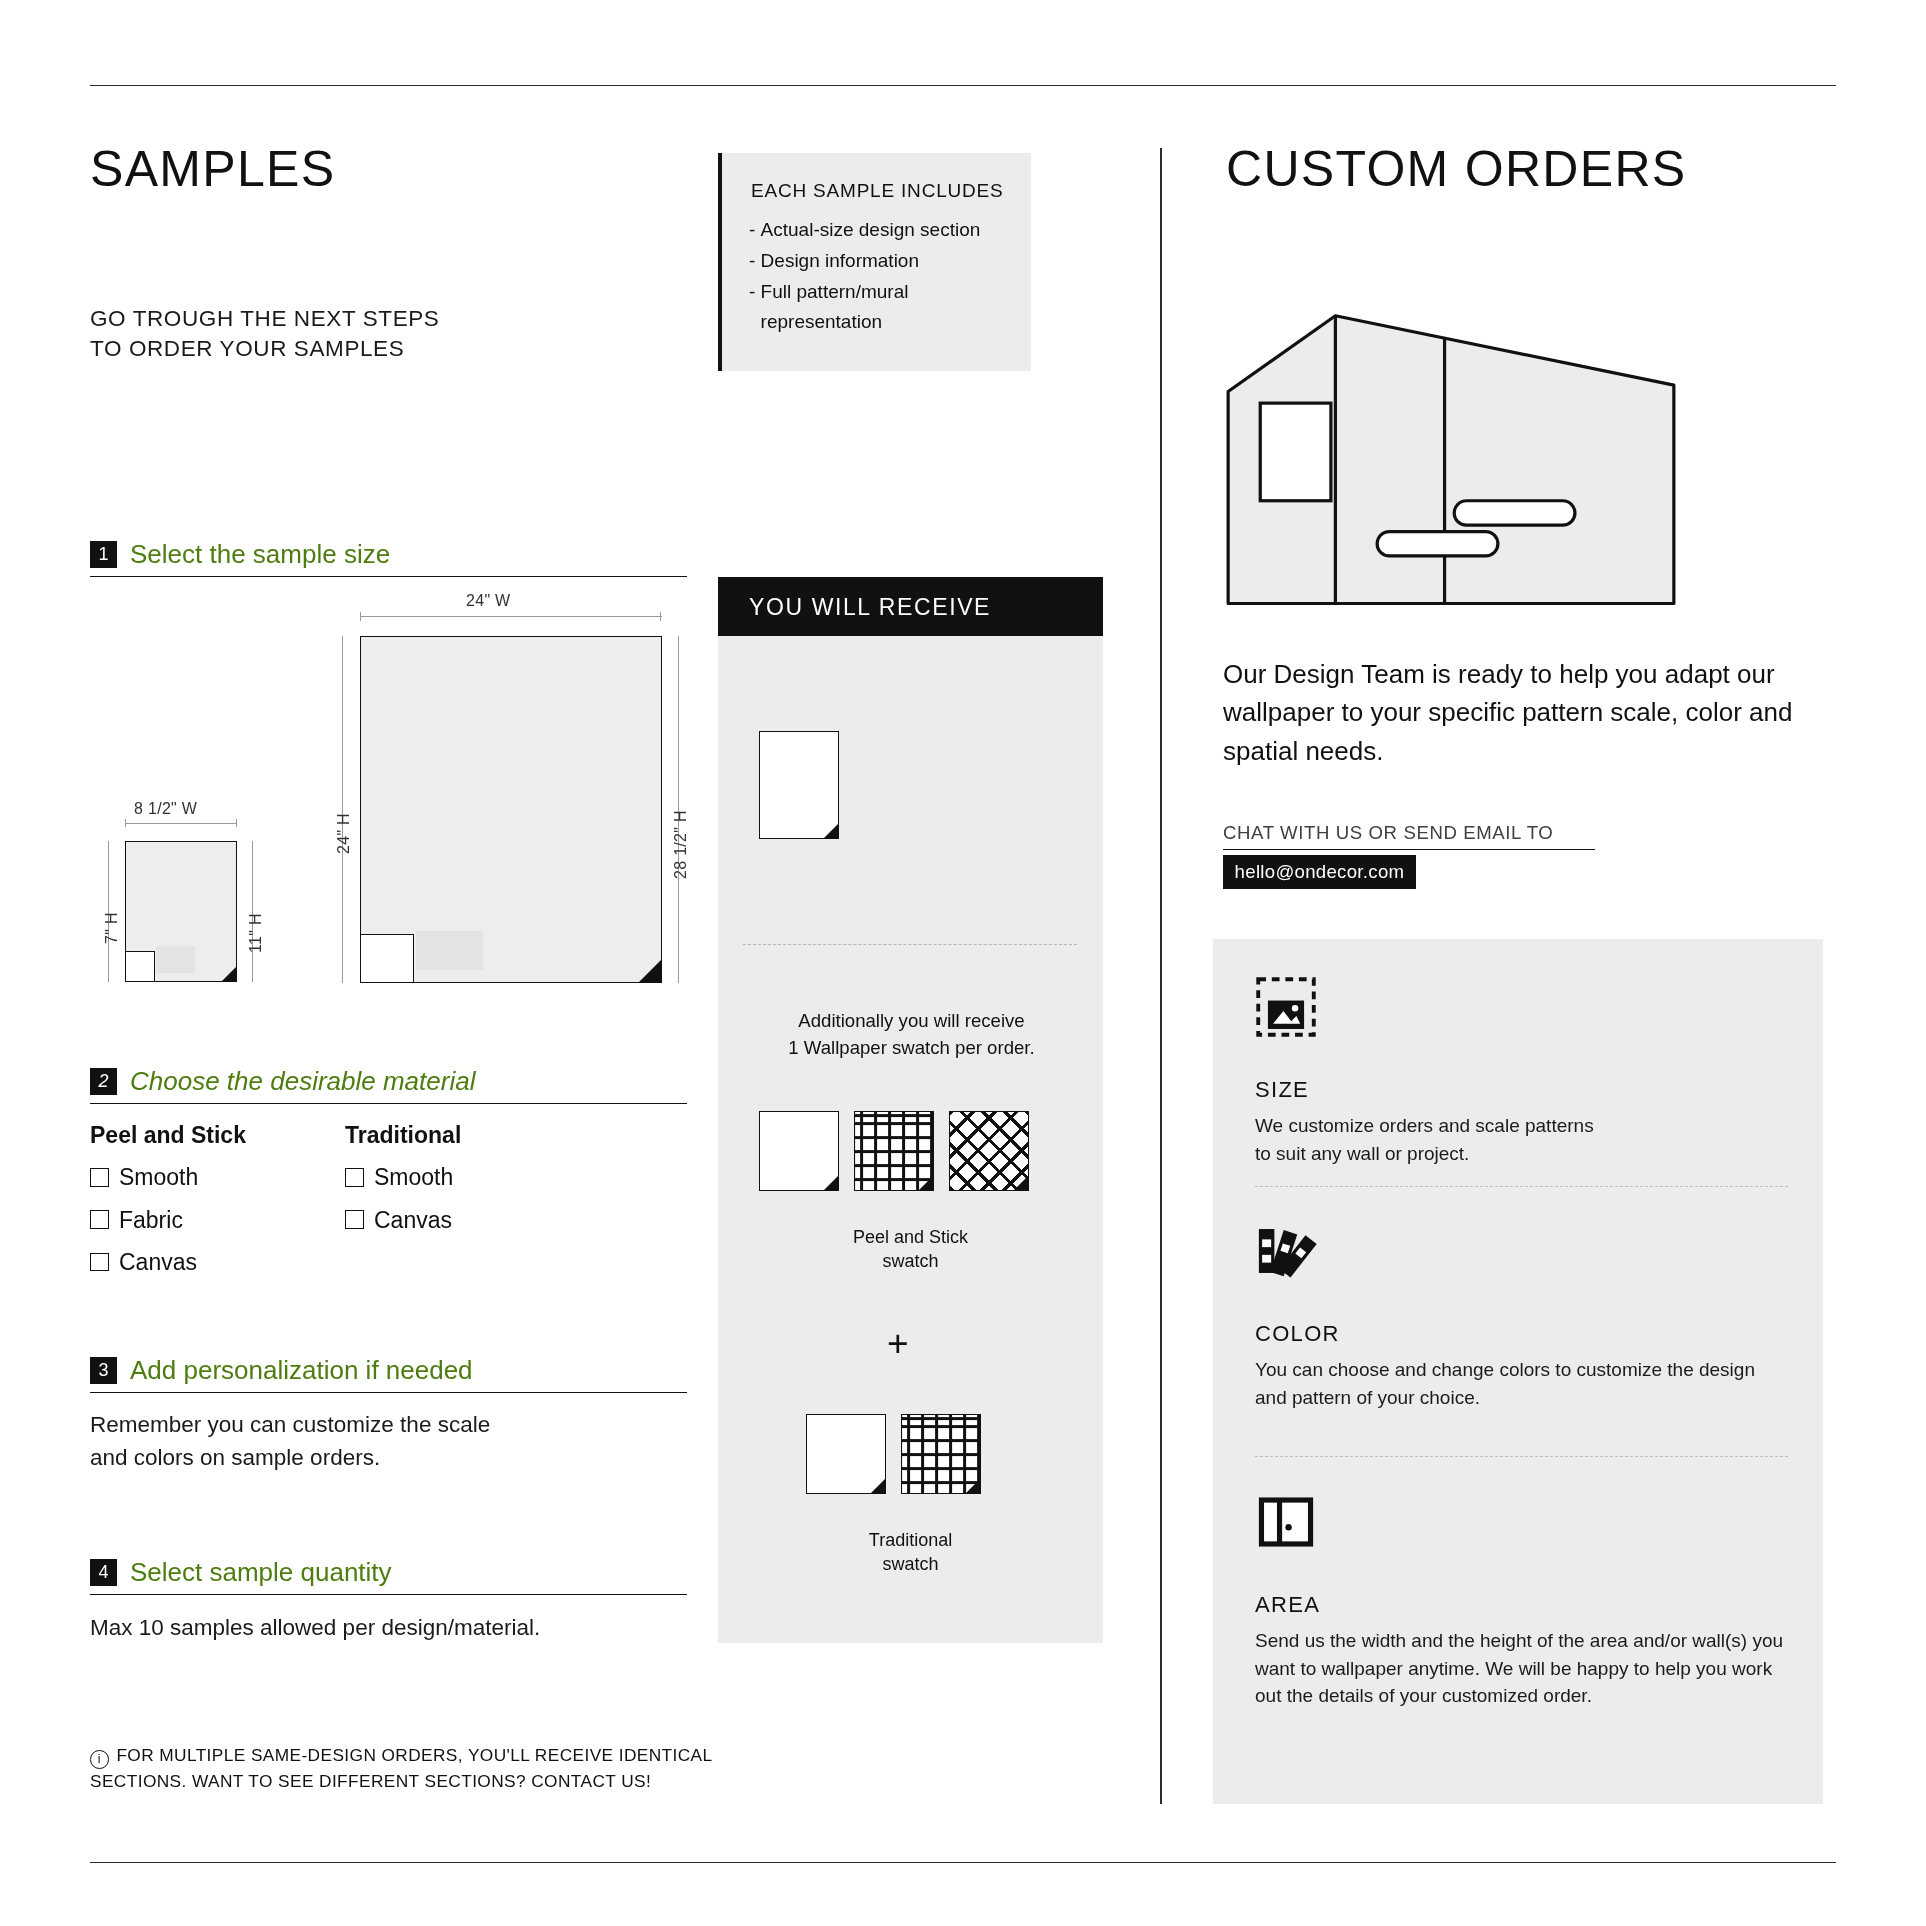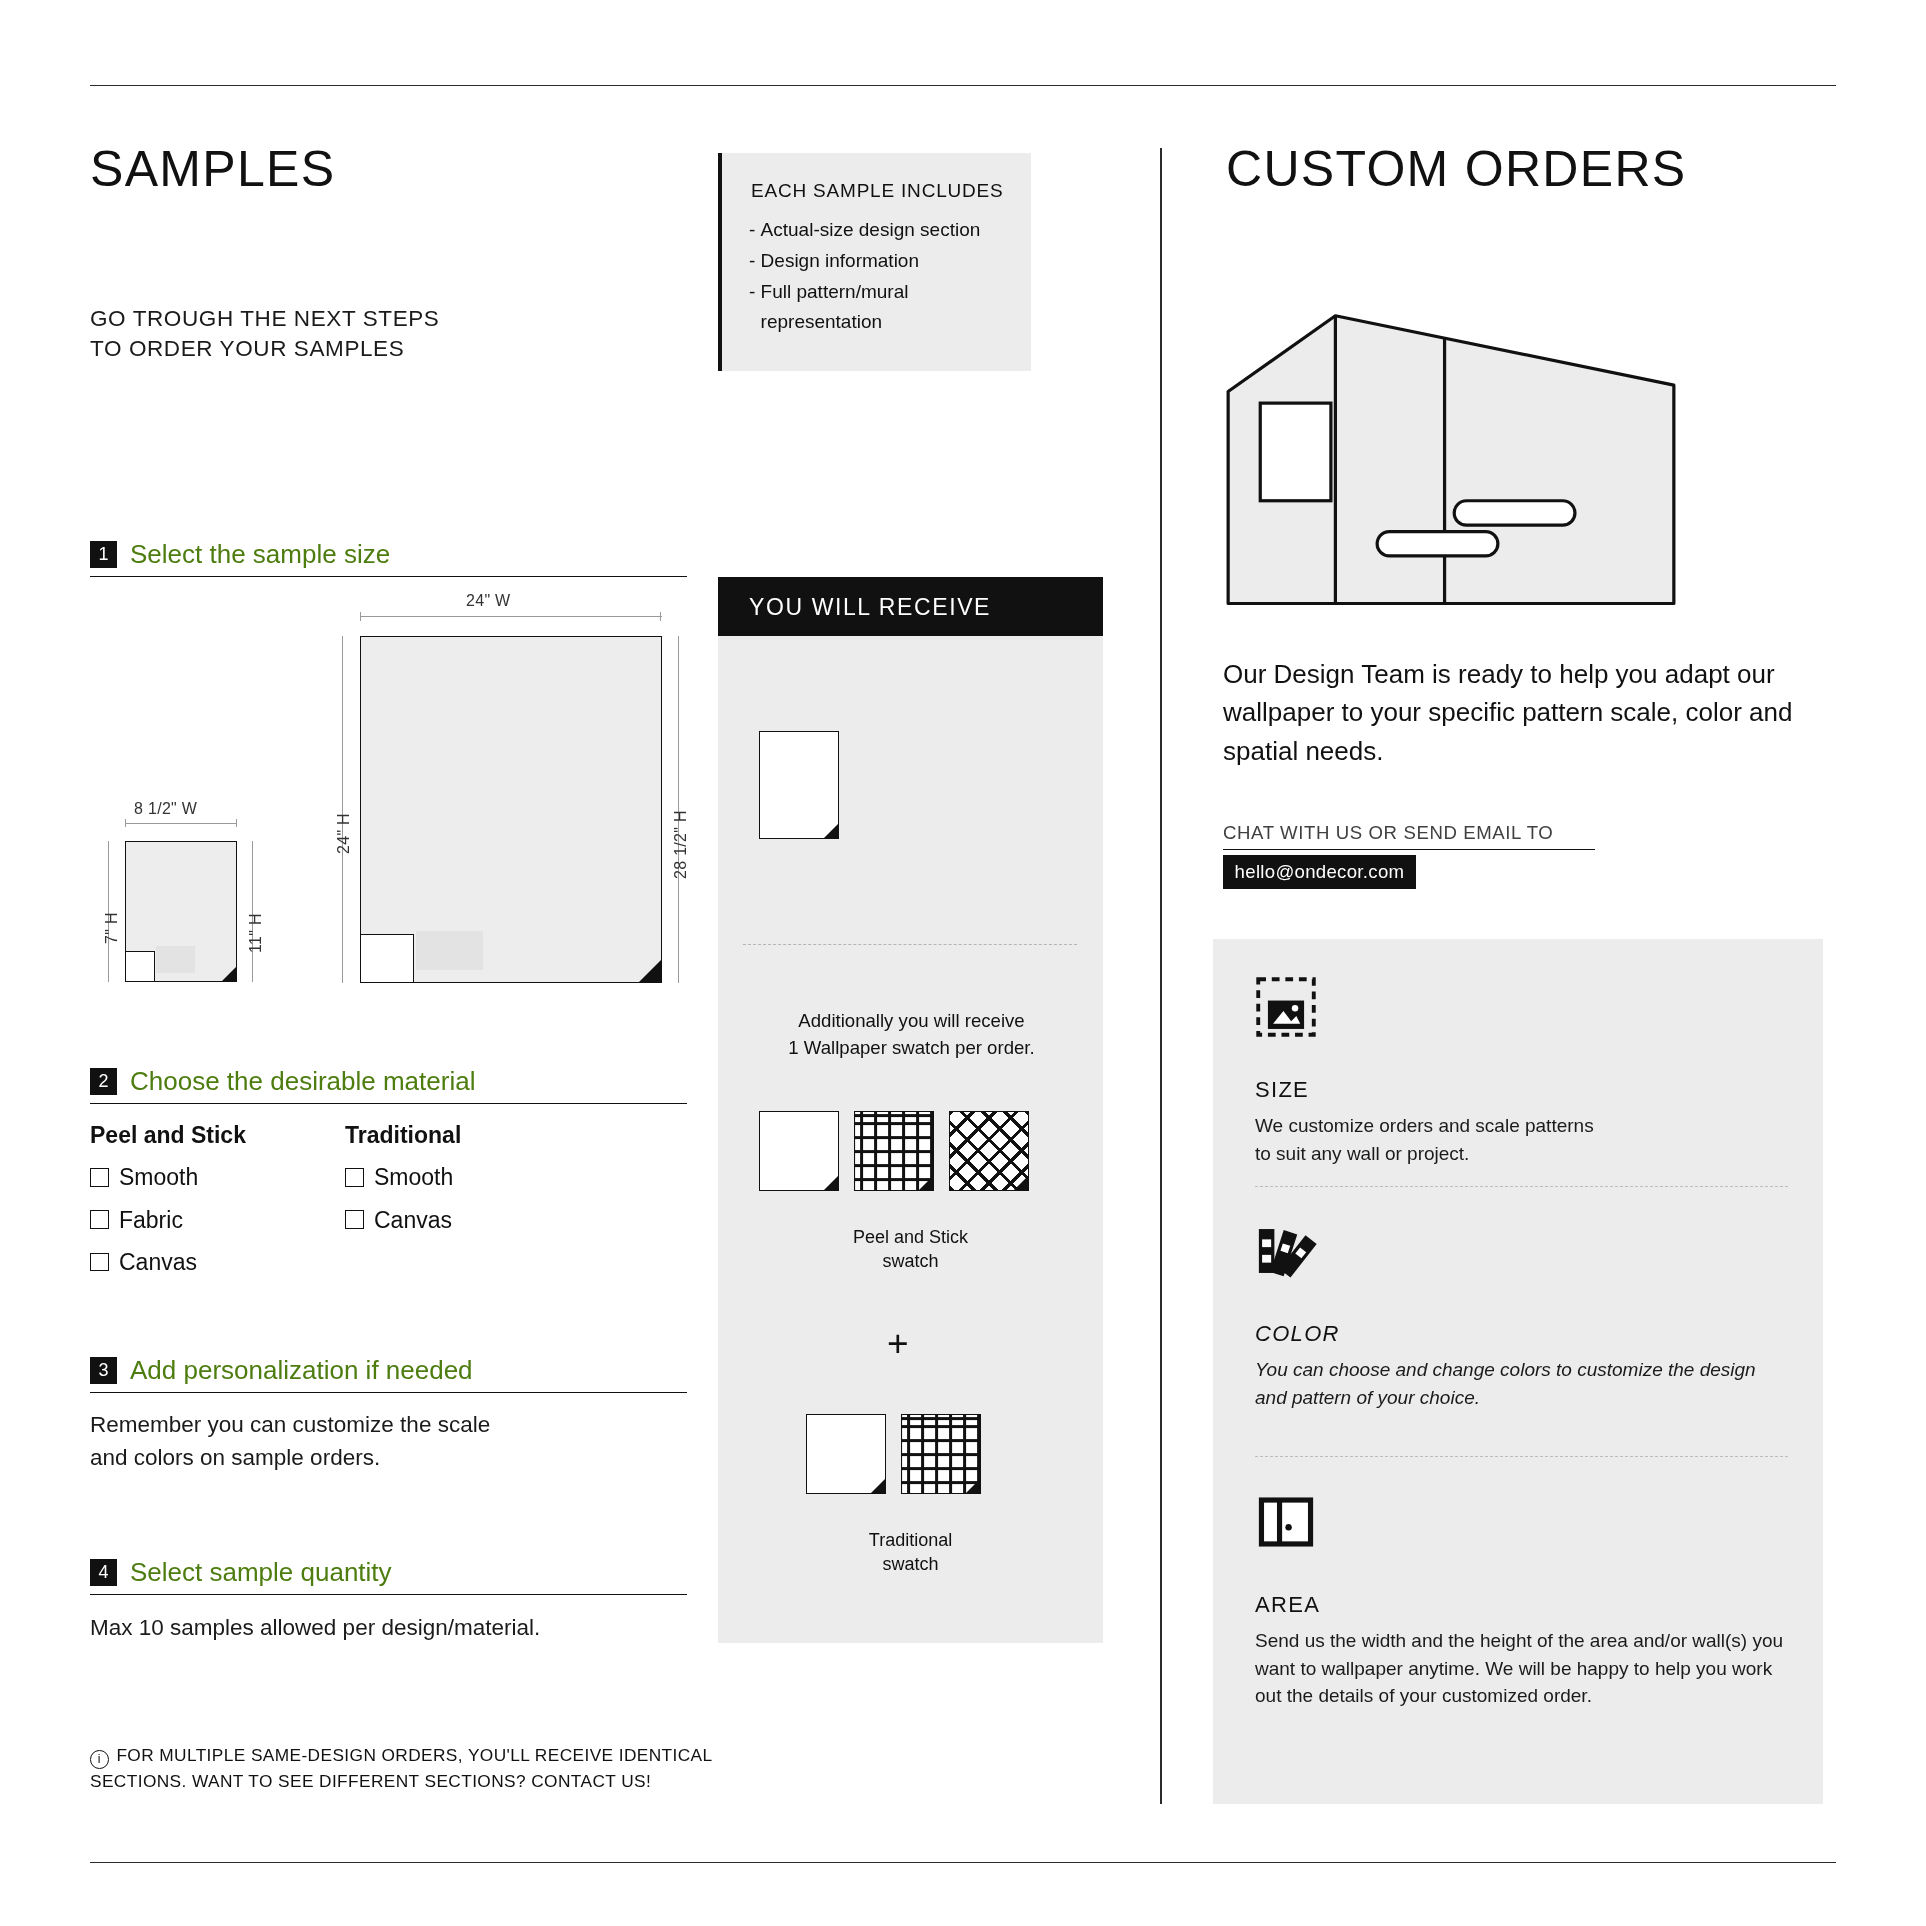--- a/index.html
+++ b/index.html
@@ -62,21 +62,21 @@
     font-size:18px;line-height:27px;text-align:center;vertical-align:middle;
   }
   .step .label{
     display:inline-block;margin-left:13px;font-size:26px;vertical-align:middle;color:#4d7c0f;
   }
   .step .underline{
     position:absolute;left:0;top:37px;width:597px;height:1.3px;background:#111;
   }
 
   .step1{left:90px;top:539px;}
-  .step2{left:90px;top:1066px;}
+  .step2{left:90px;top:1066px;font-style:italic;}
   .step3{left:90px;top:1355px;}
   .step4{left:90px;top:1557px;}
 
   
   .diagram{position:absolute;left:90px;top:597px;width:616px;height:398px;}
   .big-rect{
     position:absolute;left:270px;top:39px;width:302px;height:347px;
     background:#ededed;border:1.9px solid #111;box-sizing:border-box;
   }
   .small-rect{
@@ -381,21 +381,21 @@
     <rect x="11" y="54" width="14" height="12" fill="#ffffff"></rect>
     <g transform="rotate(18 34 48)">
       <rect x="34" y="14" width="22" height="68" fill="#111"></rect>
       <rect x="39" y="34" width="12" height="12" fill="#ffffff"></rect>
     </g>
     <g transform="rotate(38 56 52)">
       <rect x="56" y="16" width="22" height="66" fill="#111"></rect>
       <rect x="61" y="36" width="12" height="12" fill="#ffffff"></rect>
     </g>
   </svg>
-  <div class="feat" style="top:1321px;font-style:italic;">
+  <div class="feat" style="top:1321px;">
     <div class="ftitle">COLOR</div>
     <div class="ftext">You can choose and change colors to customize the design and pattern of your choice.</div>
   </div>
   <div class="feat-sep" style="top:1456px;"></div>
 
   <svg class="feat-icon" style="top:1491px;" width="62" height="62" viewBox="0 0 96 96">
     <rect x="6" y="10" width="84" height="76" fill="#111"></rect>
     <rect x="14" y="18" width="20" height="60" fill="#ffffff"></rect>
     <rect x="42" y="18" width="40" height="60" fill="#ffffff"></rect>
     <circle cx="52" cy="56" r="5" fill="#111"></circle>

